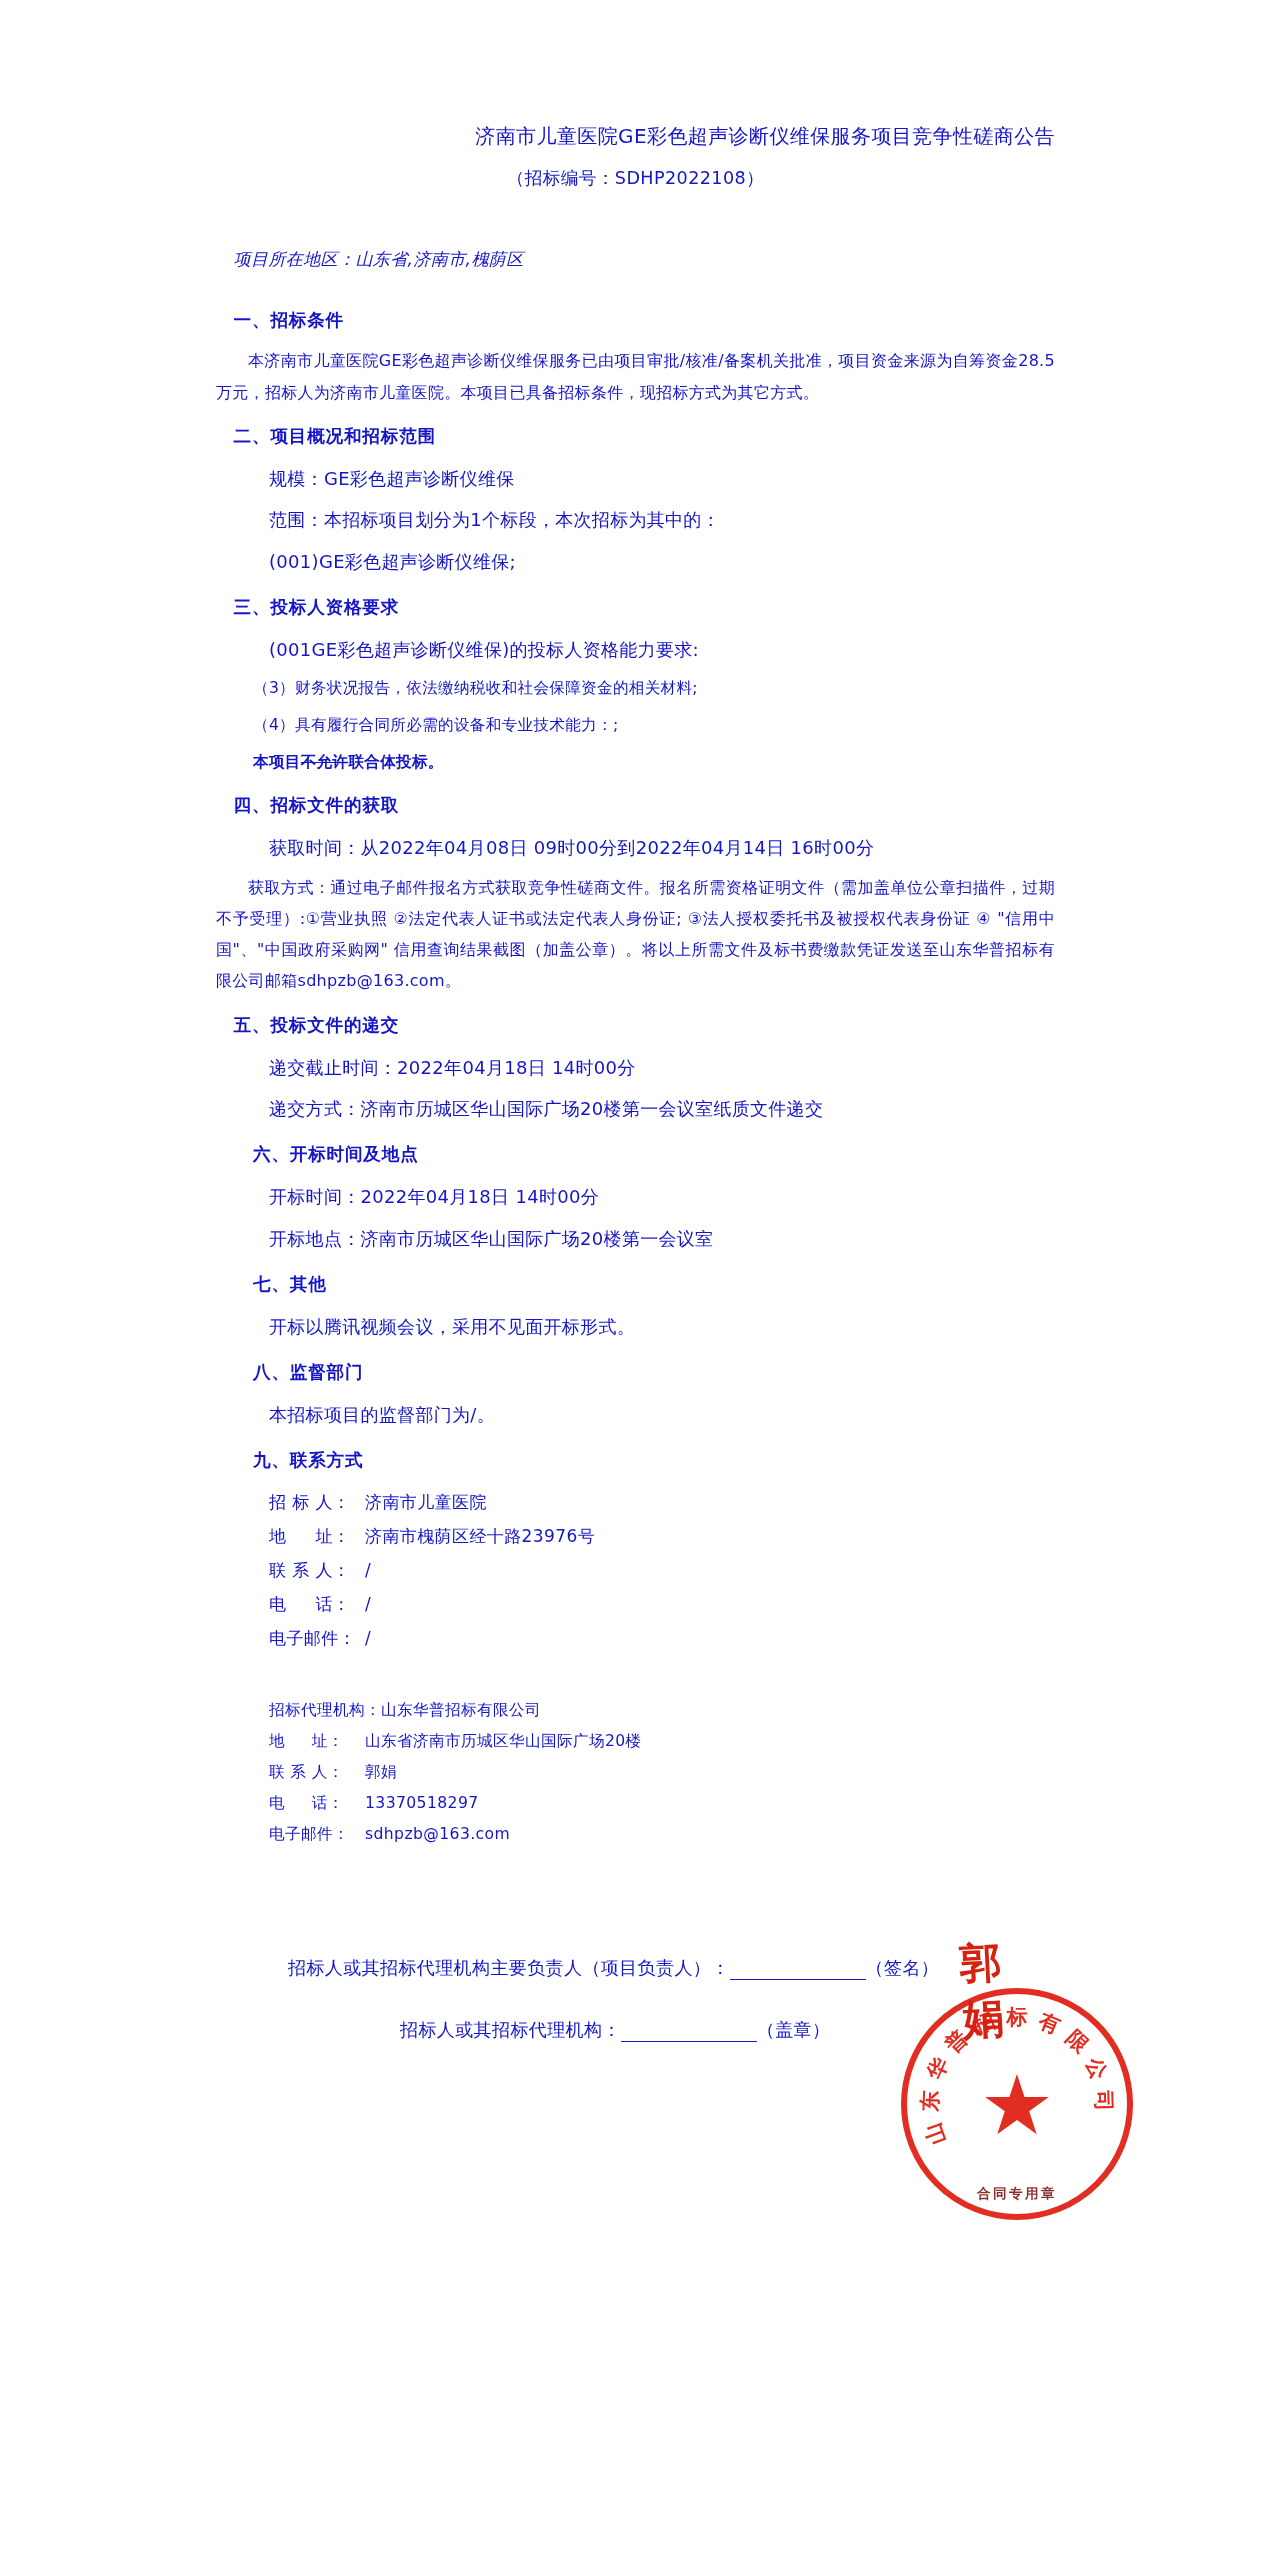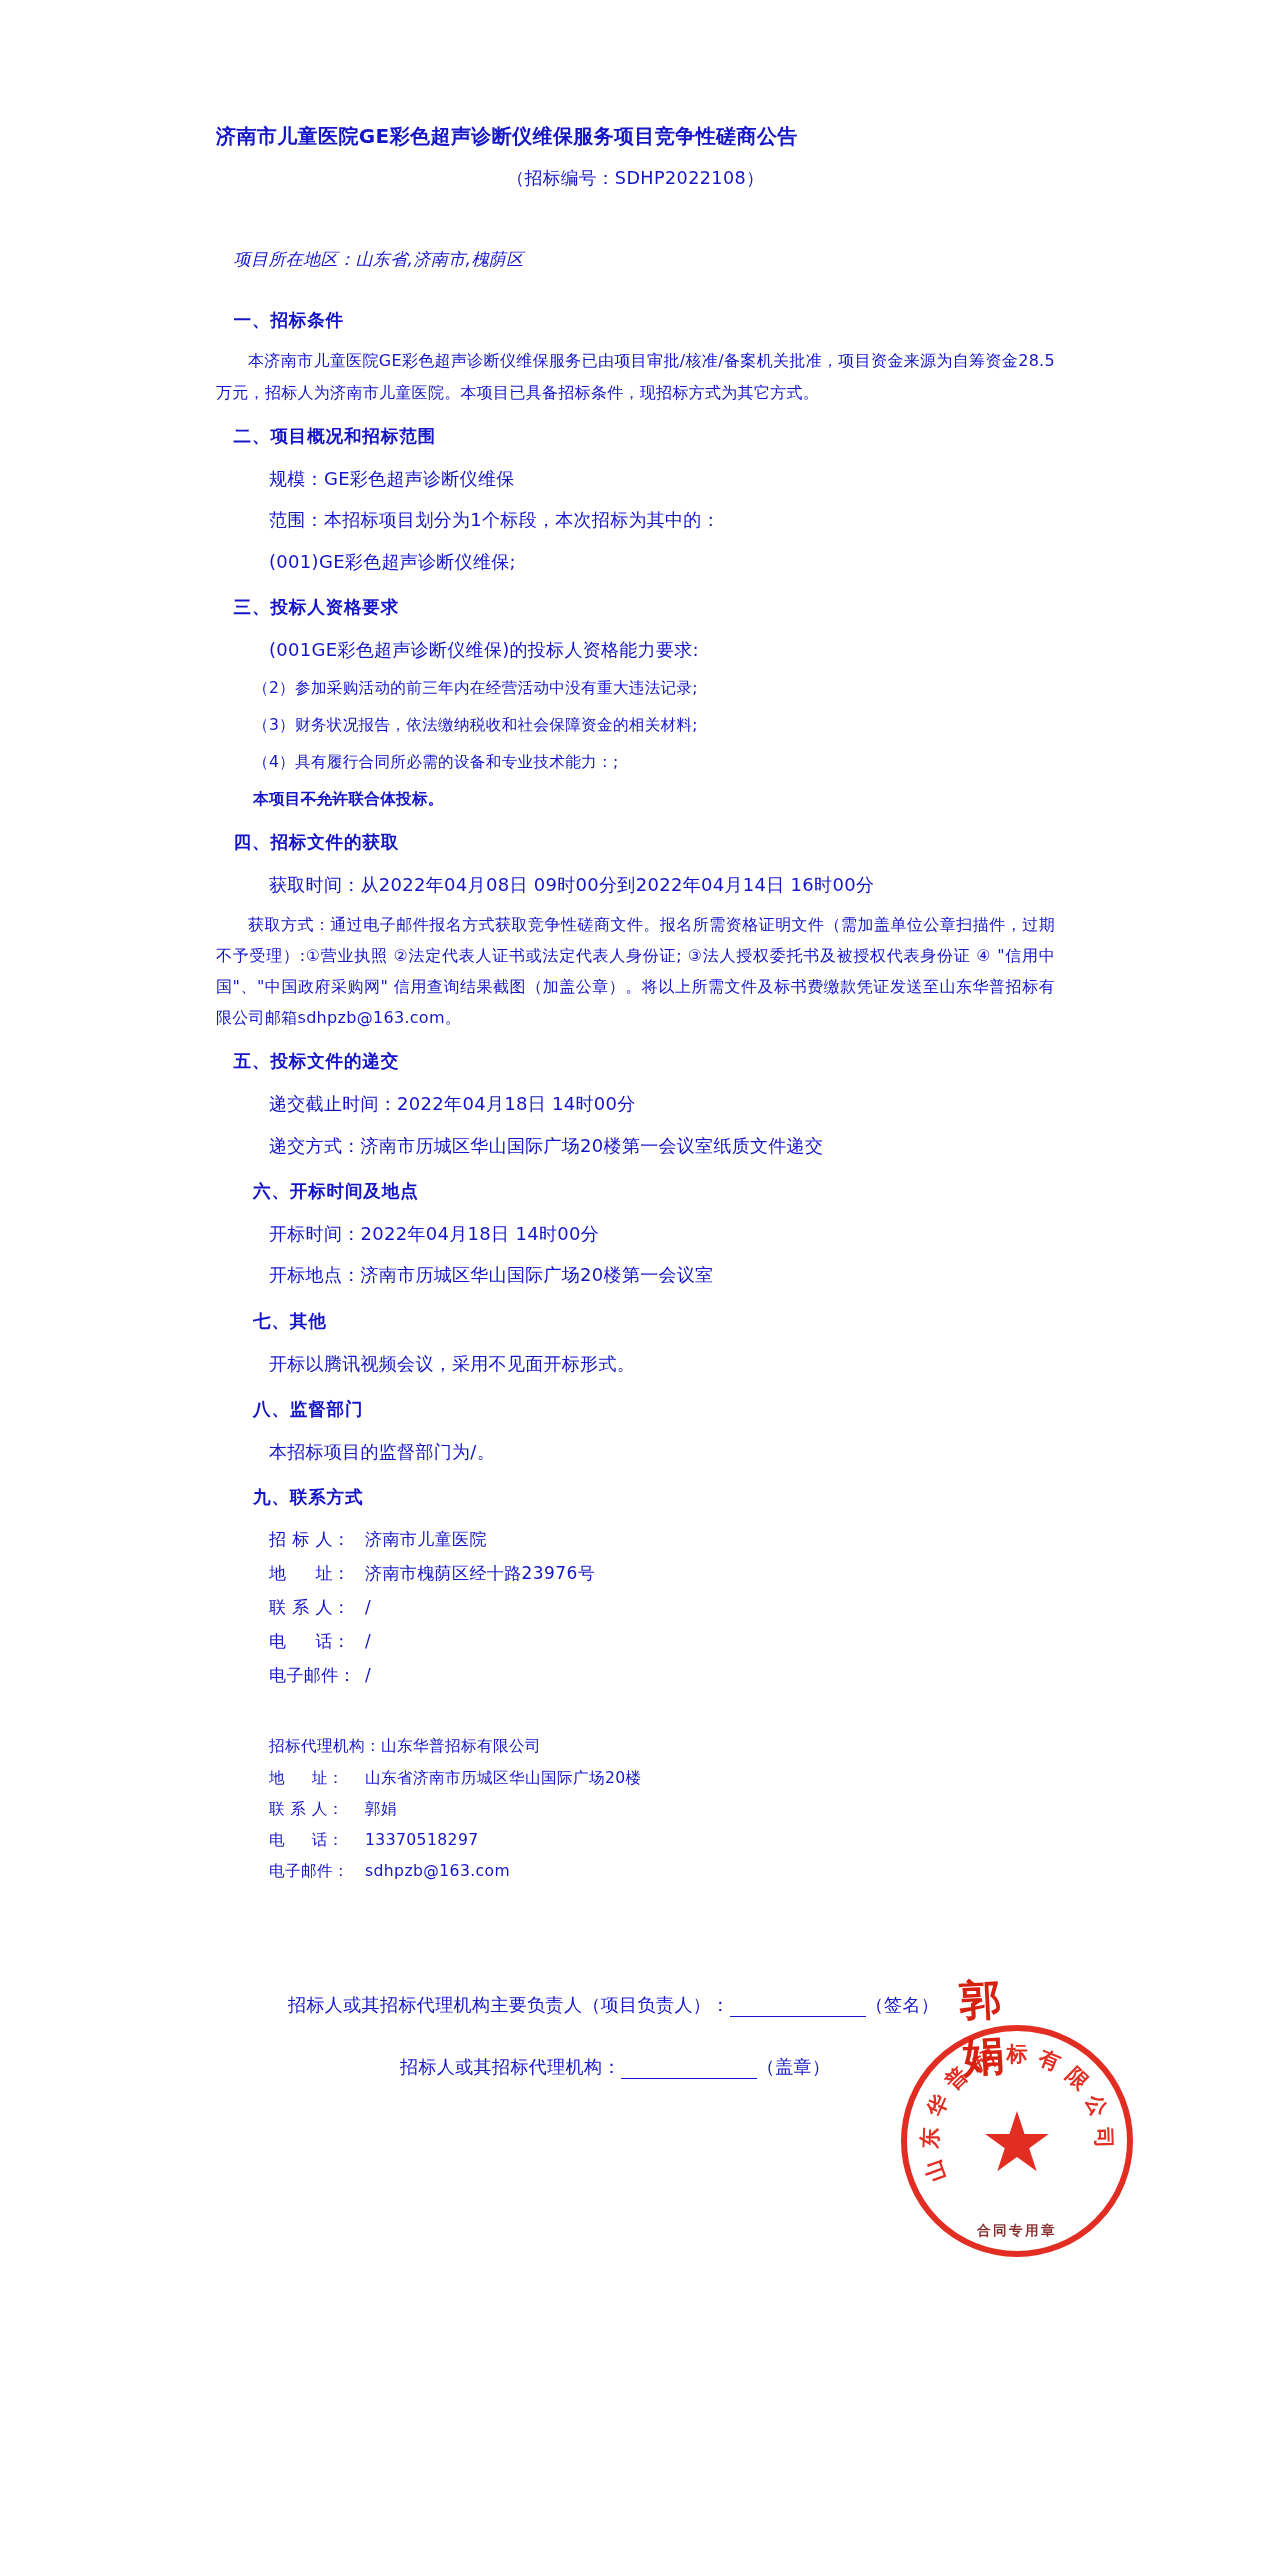--- a/index.html
+++ b/index.html
@@ -15,23 +15,23 @@
     -webkit-font-smoothing: antialiased;
   }
   .page {
     position: relative;
     width: 1271px;
     min-height: 2576px;
     box-sizing: border-box;
     padding: 120px 216px 48px 216px;
   }
   .doc-title {
-    text-align: left;
+    text-align: right;
     font-size: 20px;
-    font-weight: bold;
+    font-weight: normal;
     color: #1515c8;
     letter-spacing: 0.4px;
     line-height: 1.6;
   }
   .doc-subtitle {
     text-align: center;
     font-size: 17.6px;
     color: #1515c8;
     margin-top: 14.4px;
     letter-spacing: 0.4px;
@@ -200,21 +200,20 @@
   <div class="sec-heading">一、招标条件</div>
   <p class="para">本济南市儿童医院GE彩色超声诊断仪维保服务已由项目审批/核准/备案机关批准，项目资金来源为自筹资金28.5万元，招标人为济南市儿童医院。本项目已具备招标条件，现招标方式为其它方式。</p>
 
   <div class="sec-heading">二、项目概况和招标范围</div>
   <div class="sub">规模：GE彩色超声诊断仪维保</div>
   <div class="sub">范围：本招标项目划分为1个标段，本次招标为其中的：</div>
   <div class="sub">(001)GE彩色超声诊断仪维保;</div>
 
   <div class="sec-heading">三、投标人资格要求</div>
   <div class="sub">(001GE彩色超声诊断仪维保)的投标人资格能力要求:</div>
-  <div class="sub2">（2）参加采购活动的前三年内在经营活动中没有重大违法记录;</div>
   <div class="sub2">（3）财务状况报告，依法缴纳税收和社会保障资金的相关材料;</div>
   <div class="sub2">（4）具有履行合同所必需的设备和专业技术能力：;</div>
   <div class="sub2 bold">
     <span>本项目</span><span class="strike-note">不允许</span><span>联合体投标。</span>
   </div>
 
   <div class="sec-heading">四、招标文件的获取</div>
   <div class="sub">获取时间：从2022年04月08日 09时00分到2022年04月14日 16时00分</div>
   <p class="para">获取方式：通过电子邮件报名方式获取竞争性磋商文件。报名所需资格证明文件（需加盖单位公章扫描件，过期不予受理）:①营业执照 ②法定代表人证书或法定代表人身份证; ③法人授权委托书及被授权代表身份证 ④ "信用中国"、"中国政府采购网" 信用查询结果截图（加盖公章）。将以上所需文件及标书费缴款凭证发送至山东华普招标有限公司邮箱sdhpzb@163.com。</p>
 

